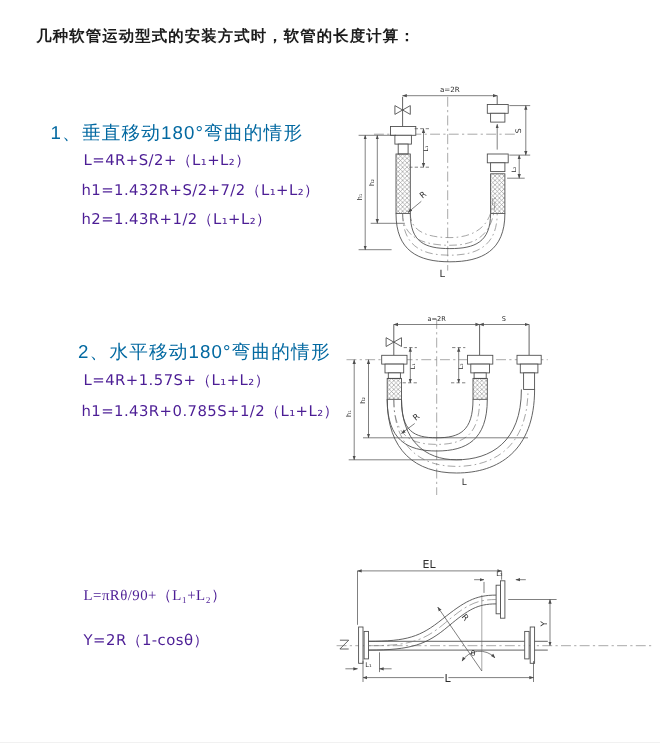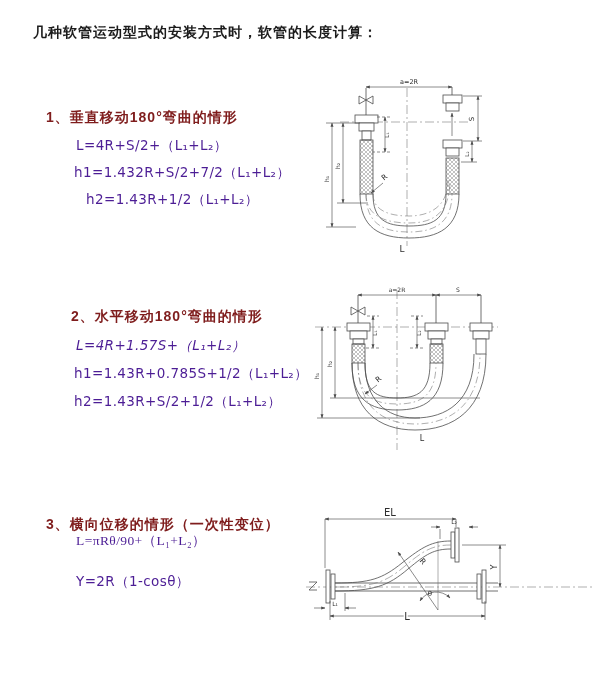--- a/index.html
+++ b/index.html
@@ -5,21 +5,21 @@
   html,body{margin:0;padding:0;background:#e8e8e8;}
   .page{
     position:relative;width:600px;height:675px;background:#ffffff;
     font-family:"Liberation Sans","DejaVu Sans",sans-serif;color:#222;
     overflow:hidden;margin:0 auto;
   }
   .title{
     position:absolute;left:33px;top:24px;font-size:14px;font-weight:600;
     letter-spacing:1px;color:#1c1c1c;
   }
-  .heading{position:absolute;font-size:14px;font-weight:700;letter-spacing:1px;color:#7f1d1d;}
+  .heading{position:absolute;font-size:17px;font-weight:400;letter-spacing:1px;color:#0369a1;}
   .formula{position:absolute;font-size:13.5px;color:#4c1d95;letter-spacing:0.4px;
     font-family:"DejaVu Sans","Liberation Sans",sans-serif;}
   svg{position:absolute;overflow:visible;}
   svg text{font-family:"DejaVu Sans","Liberation Sans",sans-serif;fill:#2d2d2d;}
   .ln{stroke:#4d4d4d;stroke-width:0.8;fill:none;}
   .thin{stroke:#6a6a6a;stroke-width:0.55;fill:none;}
   .cl{stroke:#7a7a7a;stroke-width:0.6;fill:none;stroke-dasharray:9 3 2 3;}
   .dim{stroke:#4d4d4d;stroke-width:0.65;fill:none;}
   .dimd{stroke:#4d4d4d;stroke-width:0.65;fill:none;stroke-dasharray:3 2;}
   .fl{fill:#ffffff;stroke:#4d4d4d;stroke-width:0.8;}
@@ -27,28 +27,26 @@
 </head>
 <body>
 
 <div class="page">
 
   <div class="title">几种软管运动型式的安装方式时，软管的长度计算：</div>
 
   <div class="heading" style="left:46px;top:109px;">1、垂直移动180°弯曲的情形</div>
   <div class="formula" style="left:76px;top:137px;">L=4R+S/2+（L₁+L₂）</div>
   <div class="formula" style="left:74px;top:164px;">h1=1.432R+S/2+7/2（L₁+L₂）</div>
-  <div class="formula" style="left:86px;top:191px;">h2=1.43R+1/2（L₁+L₂）</div>
+  <div class="formula" style="left:74px;top:191px;">h2=1.43R+1/2（L₁+L₂）</div>
 
   <div class="heading" style="left:46px;top:308px;margin-left:25px;">2、水平移动180°弯曲的情形</div>
-  <div class="formula" style="left:76px;top:337px;font-style:italic;">L=4R+1.57S+（L₁+L₂）</div>
+  <div class="formula" style="left:76px;top:337px;">L=4R+1.57S+（L₁+L₂）</div>
   <div class="formula" style="left:74px;top:365px;">h1=1.43R+0.785S+1/2（L₁+L₂）</div>
-  <div class="formula" style="left:74px;top:393px;">h2=1.43R+S/2+1/2（L₁+L₂）</div>
-
-  <div class="heading" style="left:46px;top:516px;">3、横向位移的情形（一次性变位）</div>
+
   <div class="formula" style="left:76px;top:532px;font-family:Liberation Serif, serif;">L=πRθ/90+（L₁+L₂）</div>
   <div class="formula" style="left:76px;top:573px;">Y=2R（1-cosθ）</div>
 
   <svg style="left:310px;top:76px;" width="250" height="184" viewBox="0 0 250 184">
     <defs>
       <marker id="ar1" viewBox="0 0 10 10" refX="9" refY="5" markerWidth="6.5" markerHeight="6.5" orient="auto-start-reverse">
         <path d="M0,1.5 L10,5 L0,8.5 z" fill="#4d4d4d"></path>
       </marker>
       <pattern id="braid1" width="4" height="4" patternUnits="userSpaceOnUse">
         <path d="M0,4 L4,0 M0,0 L4,4" stroke="#8f8f8f" stroke-width="0.55"></path>

